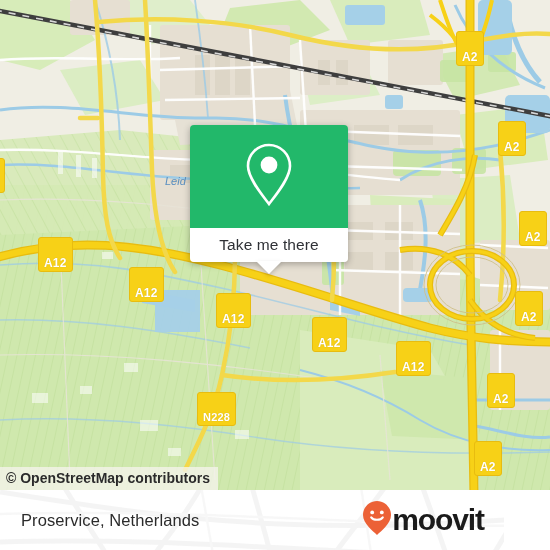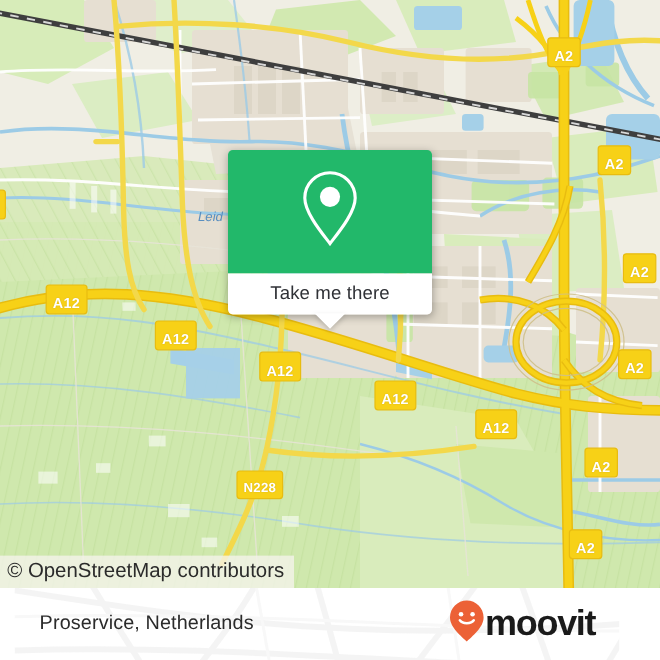--- a/index.html
+++ b/index.html
@@ -21,21 +21,21 @@
 
   
   .shield {
     position: absolute;
     font-family: "Liberation Sans", sans-serif;
     font-weight: bold;
     color: #ffffff;
     background: #f7d117;
     border: 1.5px solid #e8bc10;
     border-radius: 3px;
-    padding: 9px 5px 2px 5px;
+    padding: 19px 5px 2px 5px;
     line-height: 1;
     letter-spacing: .2px;
     text-shadow: 0 0 1px rgba(120,90,0,.35);
     white-space: nowrap;
   }
   .shield.sz-12 { font-size: 12px; }
   .shield.sz-11 { font-size: 11px; text-align: center; }
 
   .water-label {
     position: absolute;
@@ -45,32 +45,33 @@
     color: #5a8fc0;
     white-space: nowrap;
     text-align: center;
   }
 
   
   #attribution {
     position: absolute;
     left: 0; bottom: 0;
     background: rgba(245,244,236,.78);
-    font-size: 17px;
+    font-size: 14px;
     color: #2b2b2b;
     padding: 3px 8px 4px 6px;
     white-space: nowrap;
     font-family: "Liberation Sans", sans-serif;
+    font-weight: bold;
   }
 
   
   #callout {
     position: absolute;
     left: 190px; top: 125px;
-    width: 170px;
+    width: 158px;
     border-radius: 4px;
     box-shadow: 0 2px 7px rgba(0,0,0,.30);
     overflow: visible;
     background: transparent;
     text-align: center;
   }
   #callout-top {
     background: #22b86a;
     height: 103px;
     border-radius: 4px 4px 0 0;
@@ -99,21 +100,20 @@
     filter: drop-shadow(0 2px 2px rgba(0,0,0,.18));
   }
 
   
   #footer {
     position: absolute;
     left: 0; top: 490px;
     width: 504px; height: 60px;
     background: #ffffff;
     overflow: hidden;
-    margin-left: 12px;
   }
   #footer-watermark {
     position: absolute; left: 0; top: -10px;
     width: 550px; height: 80px;
     opacity: .55;
   }
   #place-name {
     position: absolute;
     left: 21px; top: 50%;
     transform: translateY(-50%);

